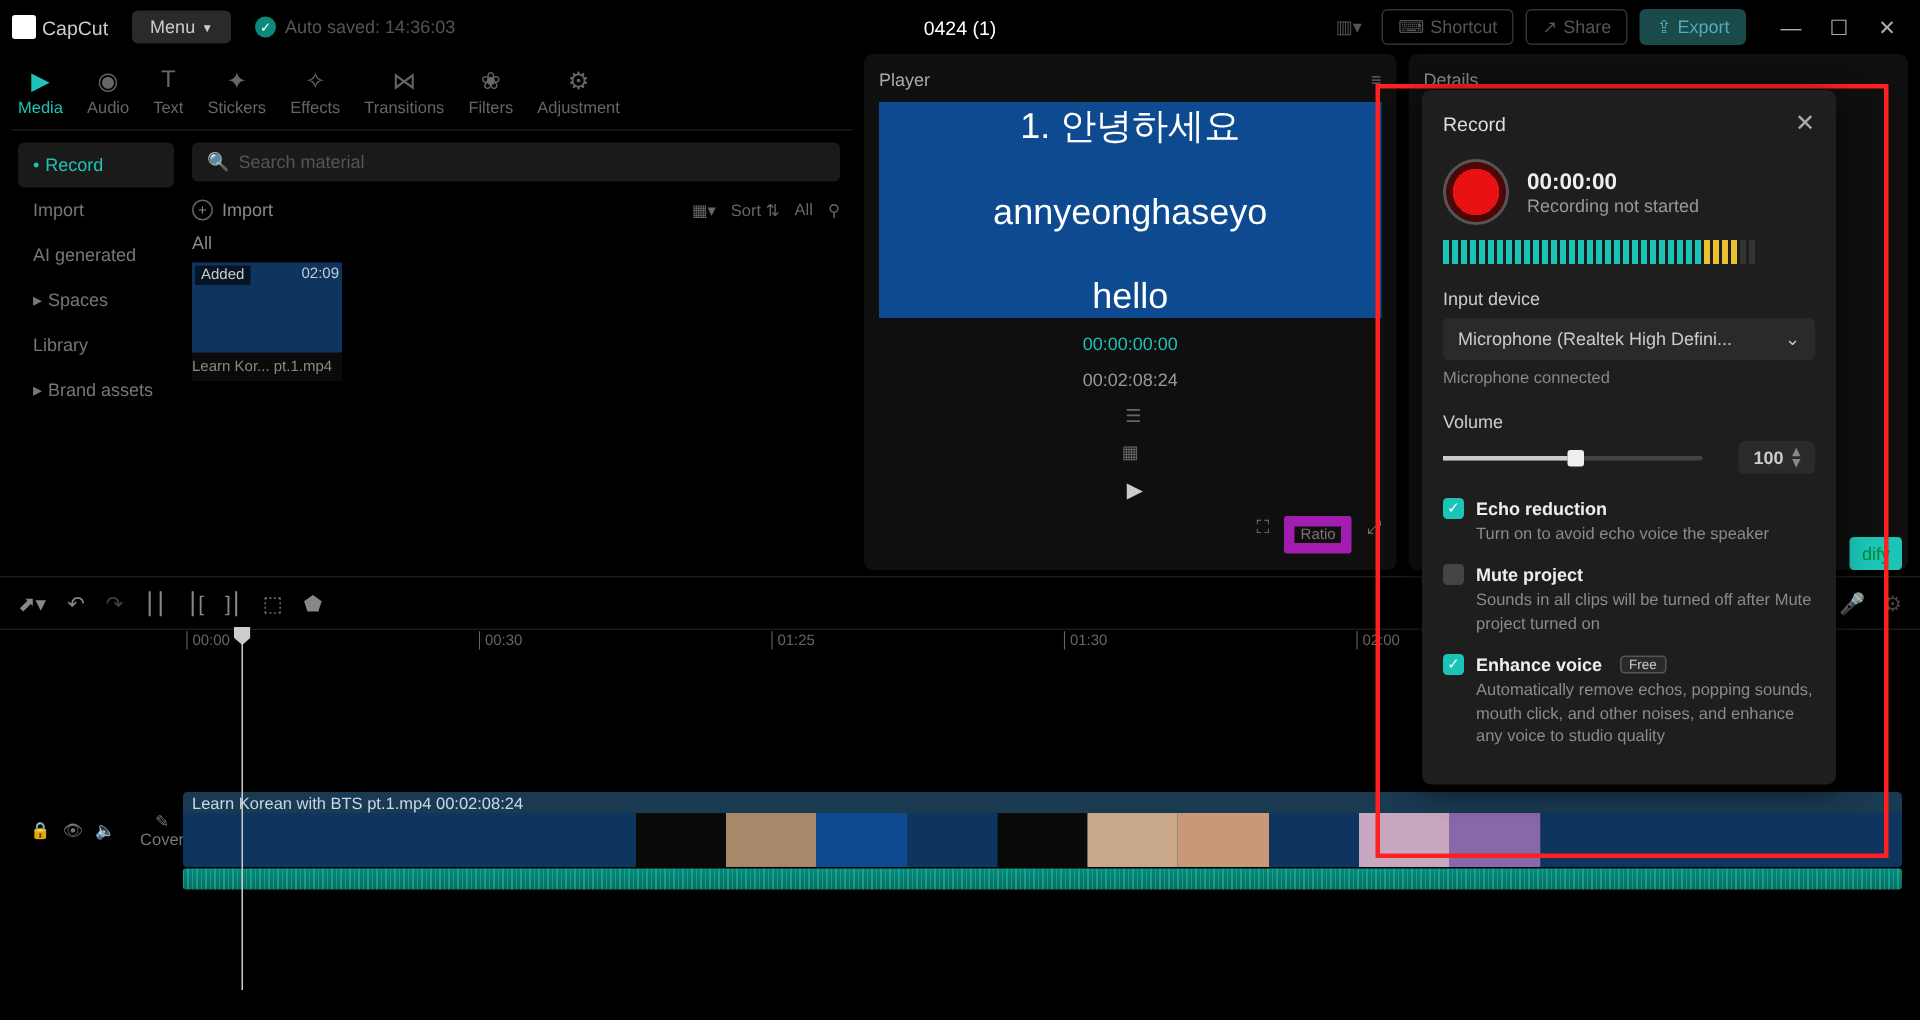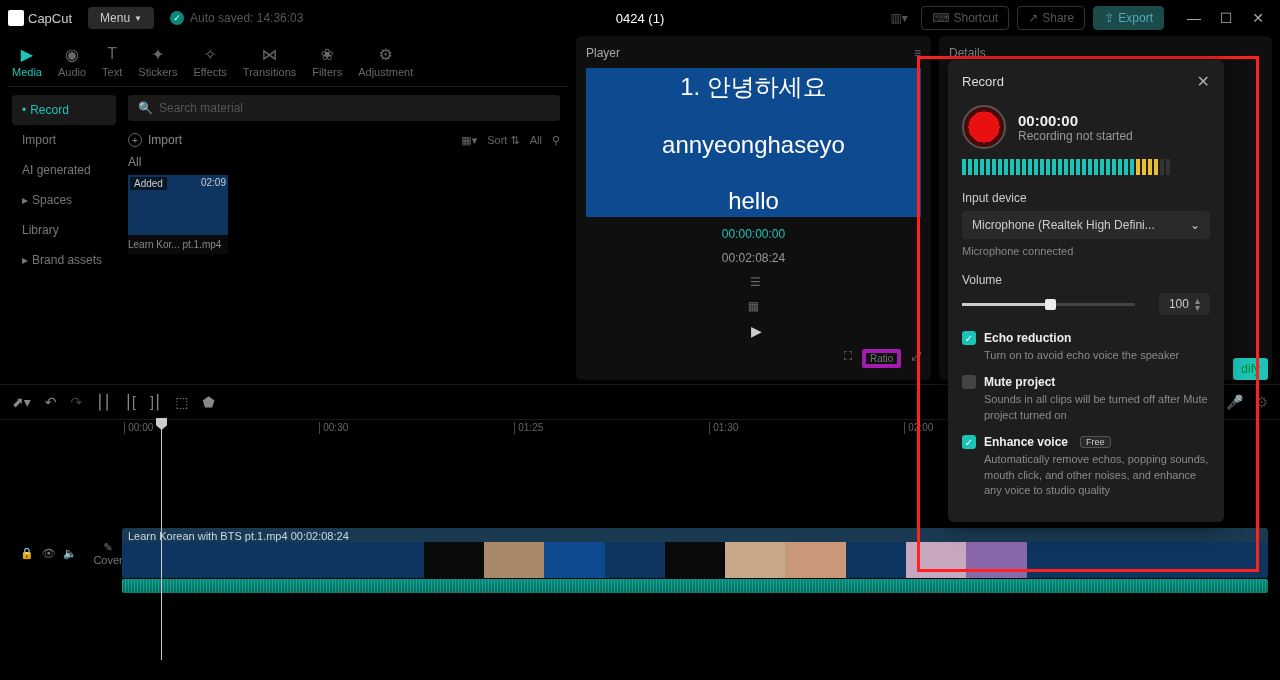--- a/index.html
+++ b/index.html
@@ -79,21 +79,21 @@
 .rec-close { color:#aaa; cursor:pointer; font-size:16px; }
 .rec-top { display:flex; align-items:center; gap:12px; margin-bottom:10px; }
 .rec-btn-circle { width:44px; height:44px; border-radius:50%; background:radial-gradient(circle,#e81010 55%,#4a0808 55%); border:2px solid #555; cursor:pointer; }
 .rec-time { color:#eee; font-size:15px; font-weight:600; }
 .rec-status { color:#999; font-size:12px; }
 .vu { height:16px; display:flex; gap:2px; margin-bottom:16px; }
 .vu-bar { width:4px; height:16px; }
 .sect-label { color:#ccc; font-size:12px; margin-bottom:6px; }
 .dropdown { background:#2a2a2a; border-radius:4px; padding:7px 10px; display:flex; justify-content:space-between; align-items:center; color:#ccc; font-size:12px; cursor:pointer; margin-bottom:6px; }
 .mic-status { color:#888; font-size:11px; margin-bottom:16px; }
-.vol-row { display:flex; align-items:center; gap:24px; margin-bottom:16px; }
+.vol-row { display:flex; align-items:center; gap:24px; margin-bottom:16px;font-weight:bold; }
 .slider { flex:1; height:3px; background:#444; position:relative; border-radius:2px; }
 .slider-fill { position:absolute; left:0; top:0; height:3px; background:#ccc; width:48%; }
 .slider-thumb { position:absolute; left:48%; top:-4px; width:11px; height:11px; background:#eee; border-radius:2px; }
 .vol-box { background:#2a2a2a; padding:4px 10px; border-radius:4px; color:#ccc; font-size:12px; display:flex; align-items:center; gap:6px; }
 .opt { margin-bottom:12px; }
 .opt-head { display:flex; align-items:center; gap:8px; }
 .chk { width:14px; height:14px; border-radius:3px; background:#1cc4b8; display:inline-flex; align-items:center; justify-content:center; color:#fff; font-size:10px; }
 .chk.off { background:#444; color:transparent; }
 .opt-title { color:#eee; font-size:12px; font-weight:600; }
 .opt-desc { color:#8a8a8a; font-size:11px; margin-left:22px; margin-top:3px; line-height:1.4; }
@@ -222,21 +222,21 @@
       <div class="player-line3">hello</div>
     </div>
     <div class="player-controls">
       <span class="pc-time">00:00:00:00</span>
       <span class="pc-time2">00:02:08:24</span>
       <span style="color:#666;margin-left:4px">☰</span>
       <span style="color:#666">▦</span>
       <span class="pc-play">▶</span>
       <div class="pc-icons">
         <span>⛶</span>
-        <span style="border:4px solid #a21caf;padding:0 4px;border-radius:2px;font-size:10px">Ratio</span>
+        <span style="border:7px solid #a21caf;padding:0 4px;border-radius:2px;font-size:10px">Ratio</span>
         <span>⤢</span>
       </div>
     </div>
   </div>
 
   <div class="details-col">
     <div style="color:#888">Details</div>
   </div>
 </div>
 

